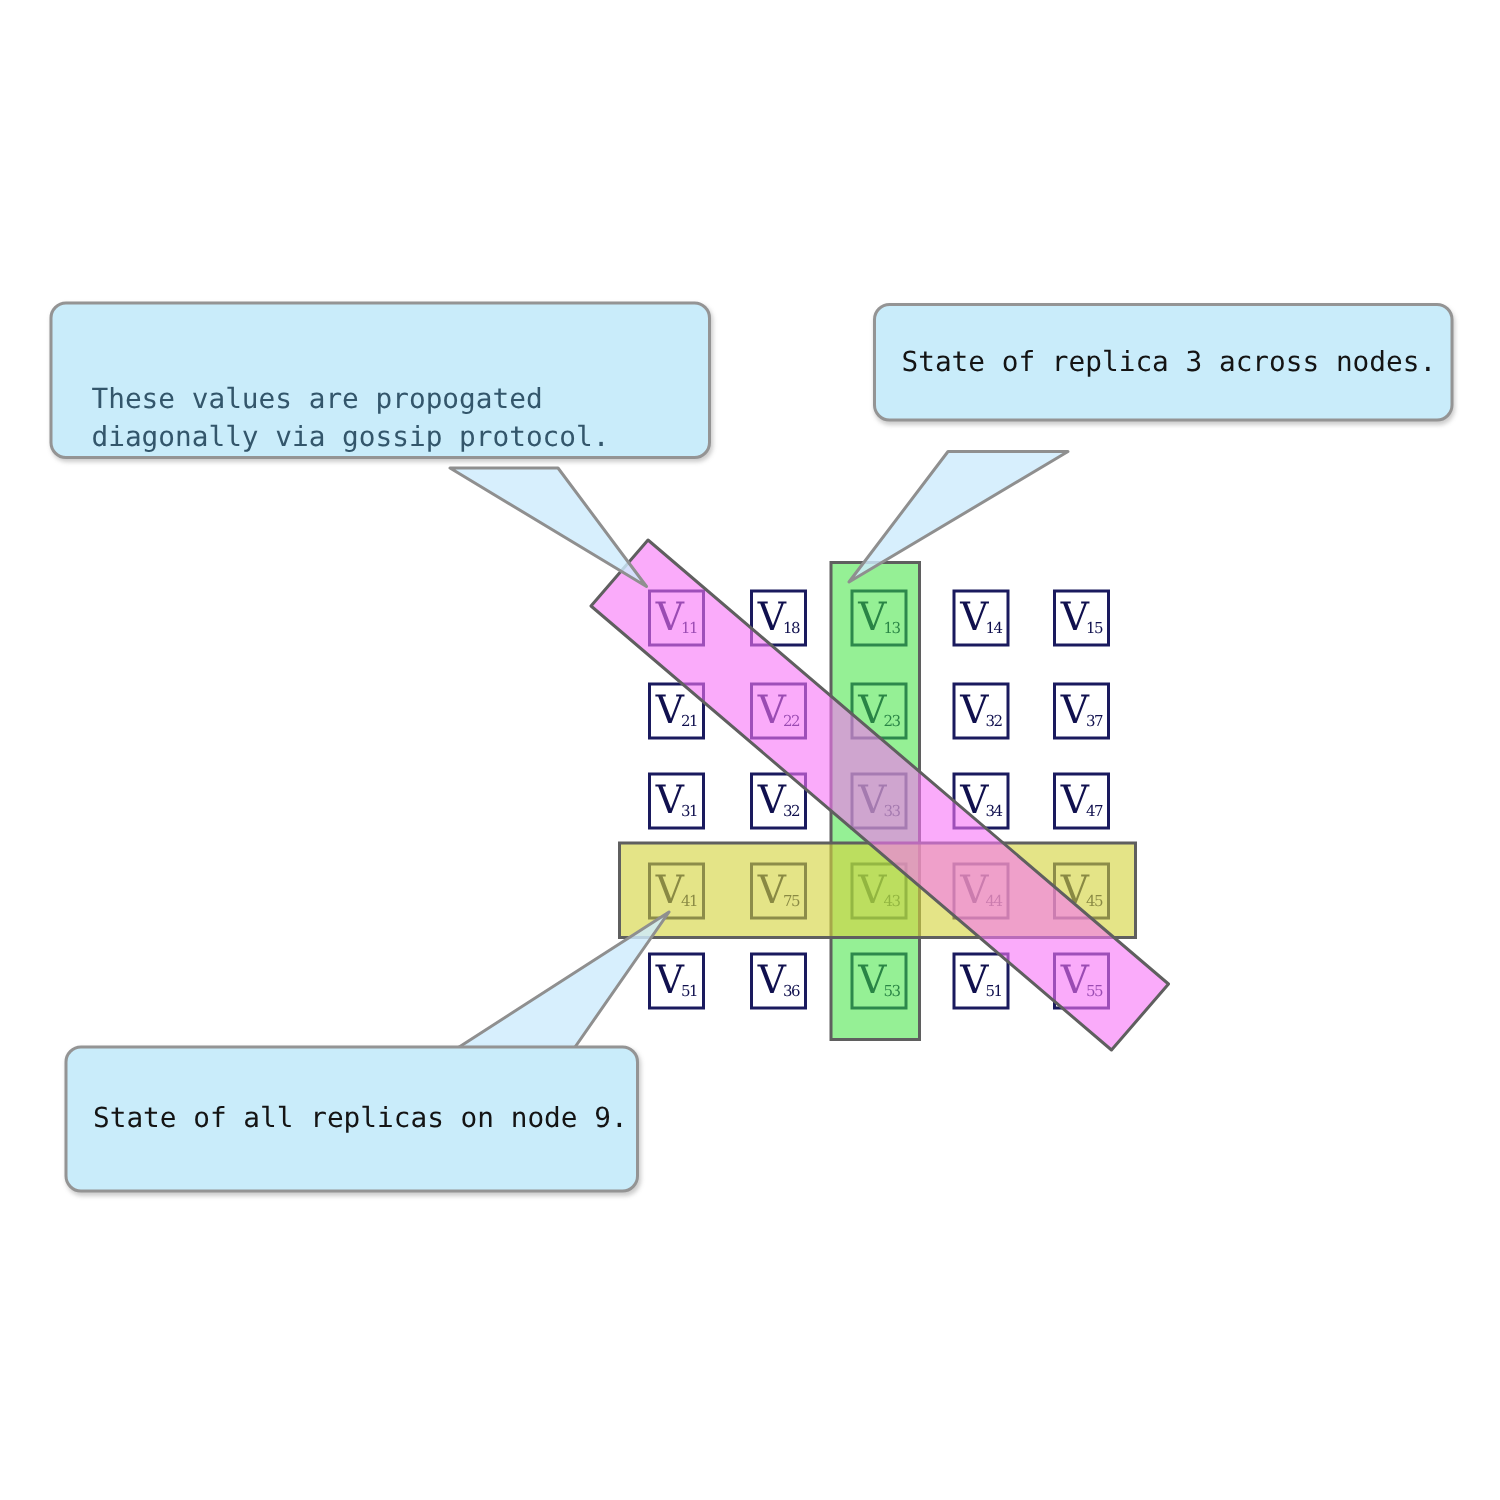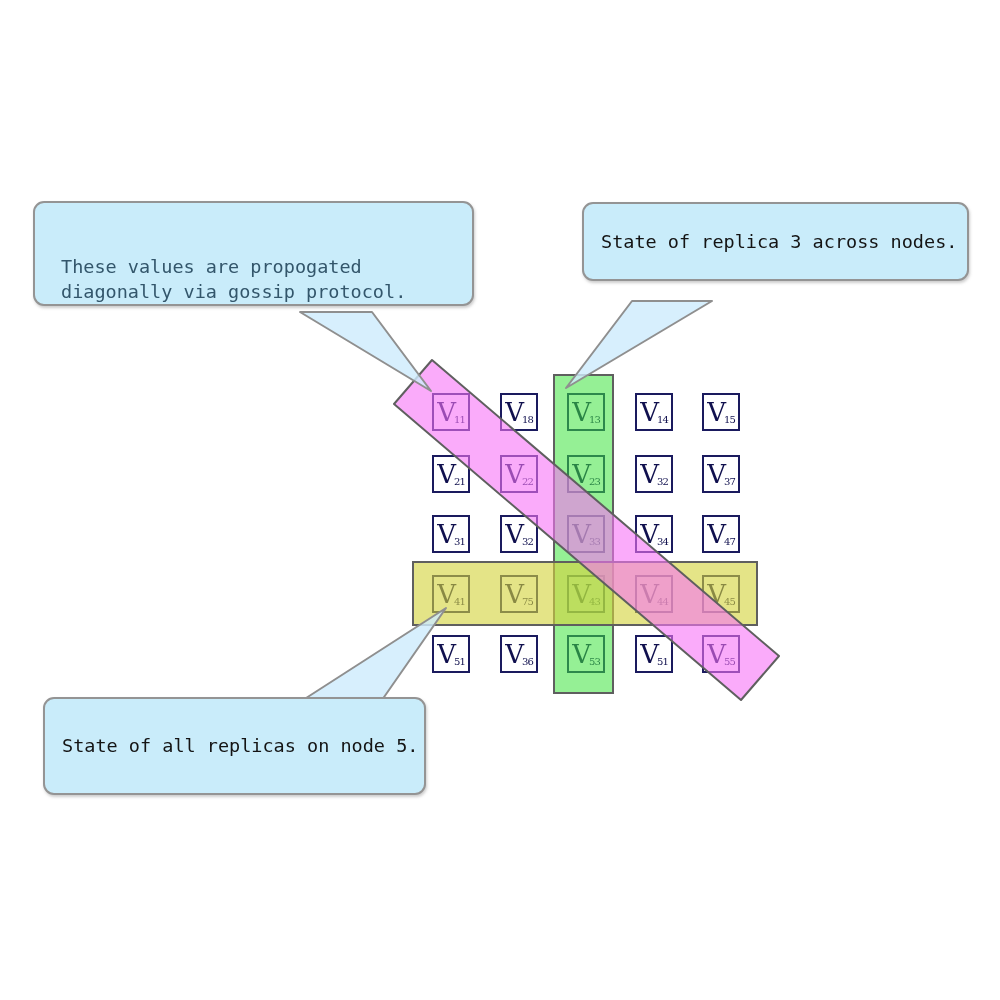--- a/index.html
+++ b/index.html
@@ -173,16 +173,16 @@
   <div class="callout" id="callout-gossip">
     <span style="color: rgb(51, 86, 107);">These values are propogated
 diagonally via gossip protocol.</span>
   </div>
 
   <div class="callout" id="callout-replica">
     <span style="color: rgb(20, 20, 20);">State of replica 3 across nodes.</span>
   </div>
 
   <div class="callout" id="callout-node">
-    <span style="color: rgb(20, 20, 20);">State of all replicas on node 5.</span>
+    <span style="color: rgb(20, 20, 20);">State of all replicas on node 9.</span>
   </div>
 
 </div>
 
 </body></html>

